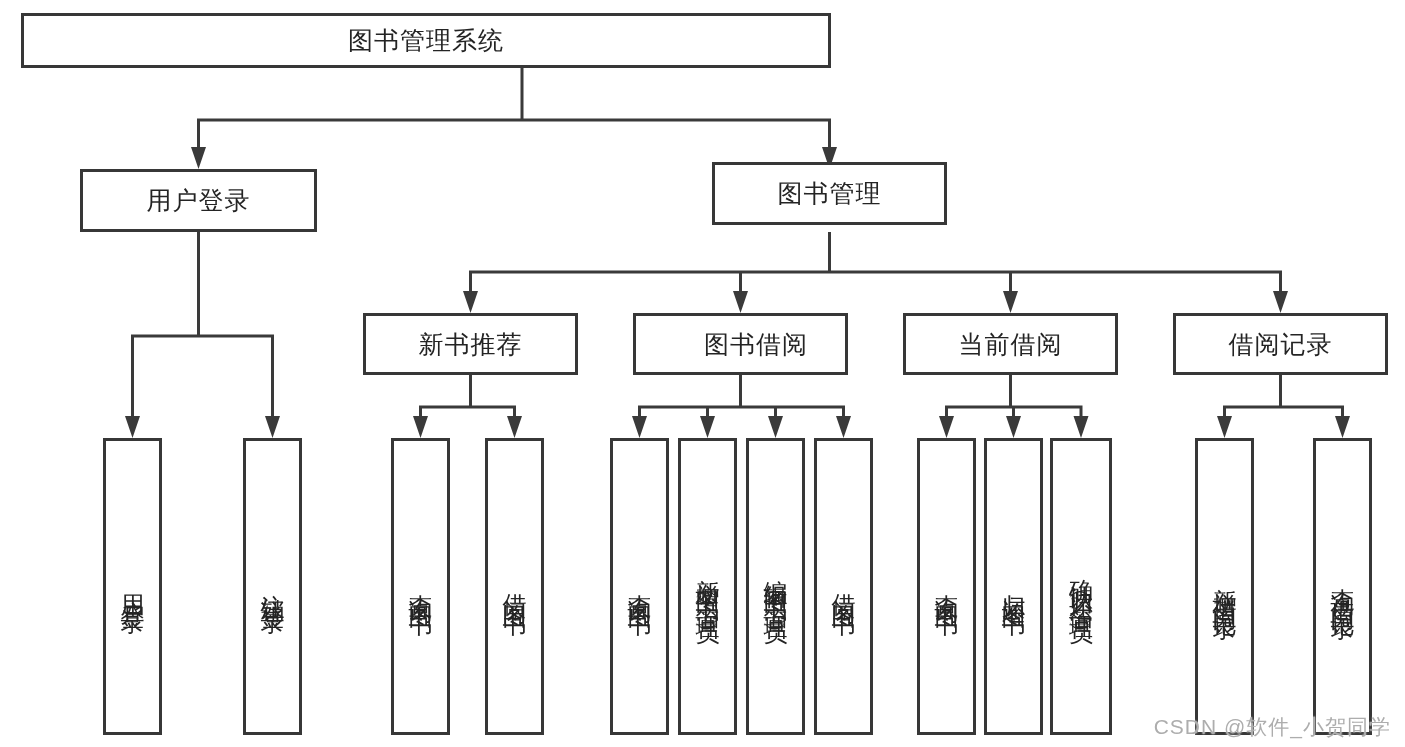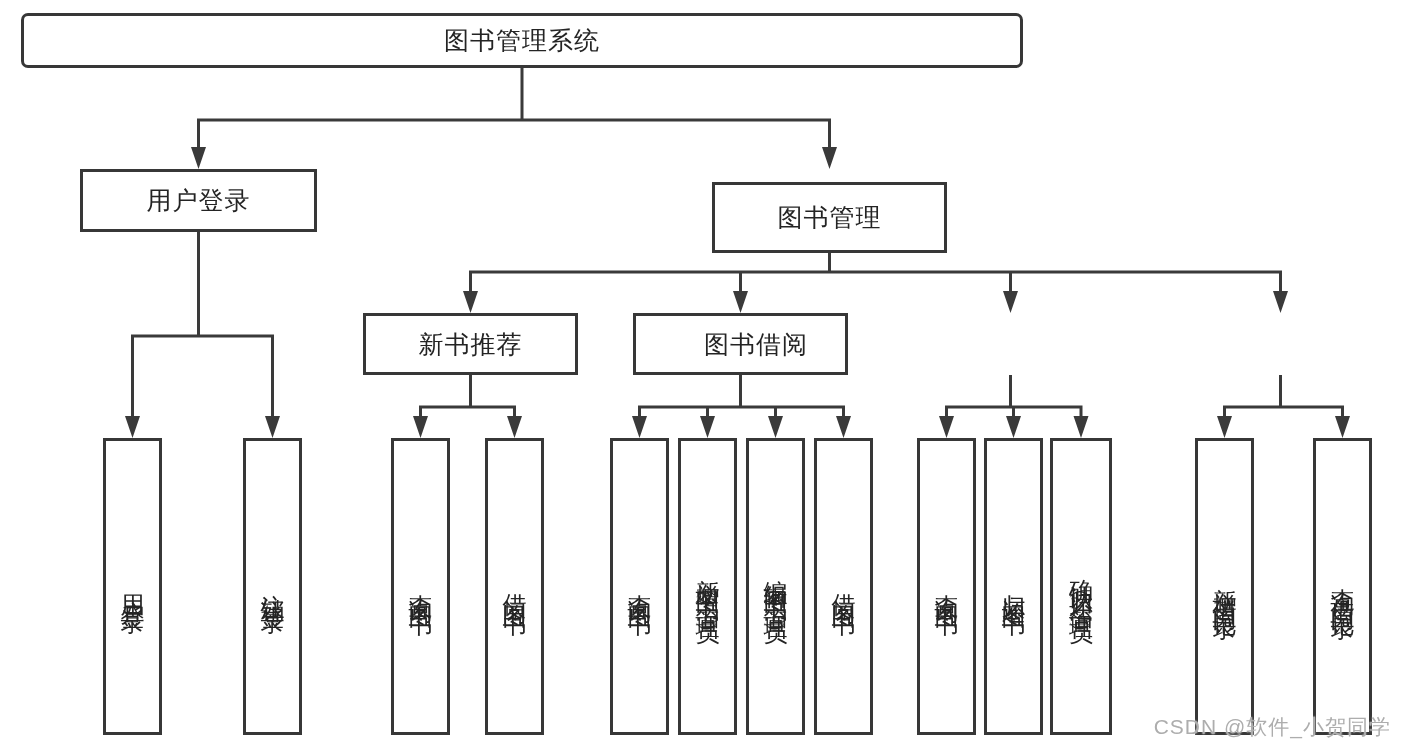--- a/index.html
+++ b/index.html
@@ -97,36 +97,42 @@
       M700 416 H715 L707.5 438 Z
       M768 416 H783 L775.5 438 Z
       M836 416 H851 L843.5 438 Z
       M939 416 H954 L946.5 438 Z
       M1006 416 H1021 L1013.5 438 Z
       M1073.5 416 H1088.5 L1081 438 Z
       M1217 416 H1232 L1224.5 438 Z
       M1335 416 H1350 L1342.5 438 Z"></path>
   </svg>
 
-  <div class="node hnode" style="left:21px; top:13px; width:1002px; height:55px;border-radius:7px;">
+  <div class="node hnode" style="left:21px; top:13px; width:810px; height:55px;">
     <span class="label">图书管理系统</span>
   </div>
 
   <div class="node hnode" style="left:80px; top:169px; width:237px; height:63px;">
     <span class="label">用户登录</span>
   </div>
-  <div class="node hnode" style="left:712px; top:182px; width:235px; height:71px;">
+  <div class="node hnode" style="left:712px; top:162px; width:235px; height:63px;">
     <span class="label">图书管理</span>
   </div>
 
   <div class="node hnode" style="left:363px; top:313px; width:215px; height:62px;">
     <span class="label">新书推荐</span>
   </div>
   <div class="node hnode" style="left:633px; top:313px; width:215px; height:62px;padding-left:31px;">
     <span class="label">图书借阅</span>
+  </div>
+  <div class="node hnode" style="left:903px; top:313px; width:215px; height:62px;">
+    <span class="label">当前借阅</span>
+  </div>
+  <div class="node hnode" style="left:1173px; top:313px; width:215px; height:62px;">
+    <span class="label">借阅记录</span>
   </div>
 
   <div class="node vnode" style="left:103px; top:438px; width:59px; height:297px;">
     <span class="label">用户登录</span>
   </div>
   <div class="node vnode" style="left:243px; top:438px; width:59px; height:297px;">
     <span class="label">注销登录</span>
   </div>
 
   <div class="node vnode" style="left:391px; top:438px; width:59px; height:297px;">

